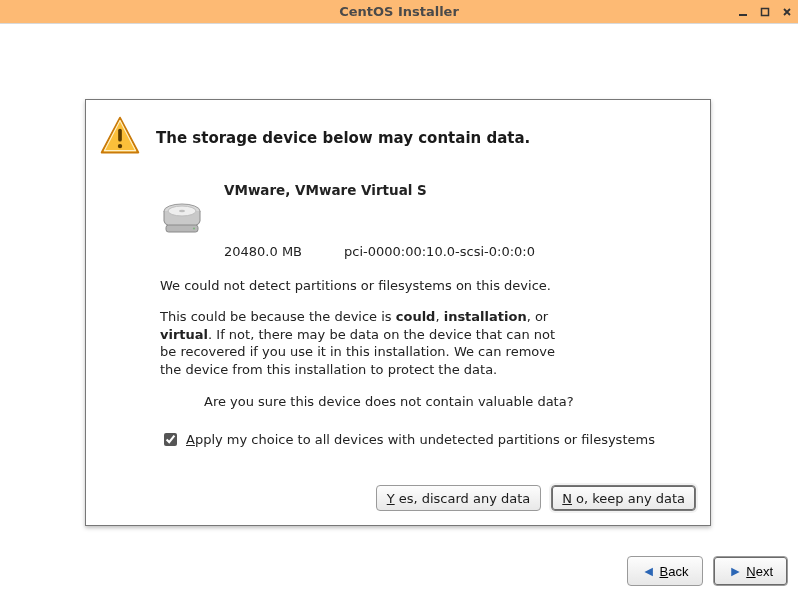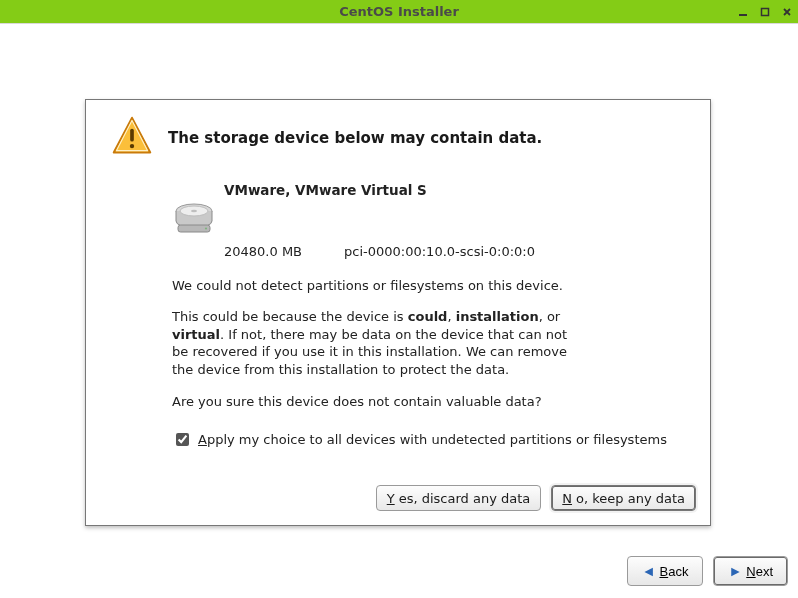--- a/index.html
+++ b/index.html
@@ -11,21 +11,21 @@
     font-family: "DejaVu Sans", "Liberation Sans", Arial, sans-serif;
     font-size: 13px;
     color: #222;
     position: relative;
     overflow: hidden;
   }
 
   
   .titlebar {
     height: 24px;
-    background: #84cc16;
+    background: #fdba74;
     border-bottom: 1px solid #d9d9d9;
     display: flex;
     align-items: center;
     position: relative;
   }
   .titlebar-title {
     position: absolute;
     left: 0; right: 0;
     text-align: center;
     font-weight: bold;
@@ -94,21 +94,21 @@
     top: 50%;
     transform: translateY(-50%);
     color: #ddd;
     font-size: 12px;
     cursor: pointer;
     width: 14px;
     text-align: center;
   }
 
   .dialog-body {
-    padding: 14px 14px 14px 24px;
+    padding: 14px 14px 14px 12px;
   }
 
   .warn-row {
     display: flex;
     align-items: center;
     gap: 14px;
     margin-bottom: 20px;
   }
   .warn-heading {
     font-weight: bold;
@@ -116,34 +116,34 @@
     color: #1a1a1a;
   }
 
   .content-col {
     margin-left: 62px;
   }
 
   .device-row {
     display: flex;
     align-items: center;
-    gap: 8px;
+    gap: 20px;
     margin-bottom: 16px;
   }
   .device-info { line-height: 1.35; }
   .device-name { font-weight: bold; font-size: 13.5px; }
   .device-sub { font-size: 13px; color: #222; margin-top: 44px; }
   .device-sub .gap { display: inline-block; width: 42px; }
 
   .para {
     margin: 0 0 14px 0;
     line-height: 1.35;
     max-width: 400px;
   }
-  .para:last-of-type { margin-bottom: 20px; }
+  .para:last-of-type { margin-bottom: 20px; margin-left: 44px; }
   .b { font-weight: bold; }
 
   .check-row {
     display: flex;
     align-items: center;
     gap: 6px;
     margin-bottom: 36px;
   }
   .check-row input[type=checkbox] {
     width: 13px; height: 13px;

